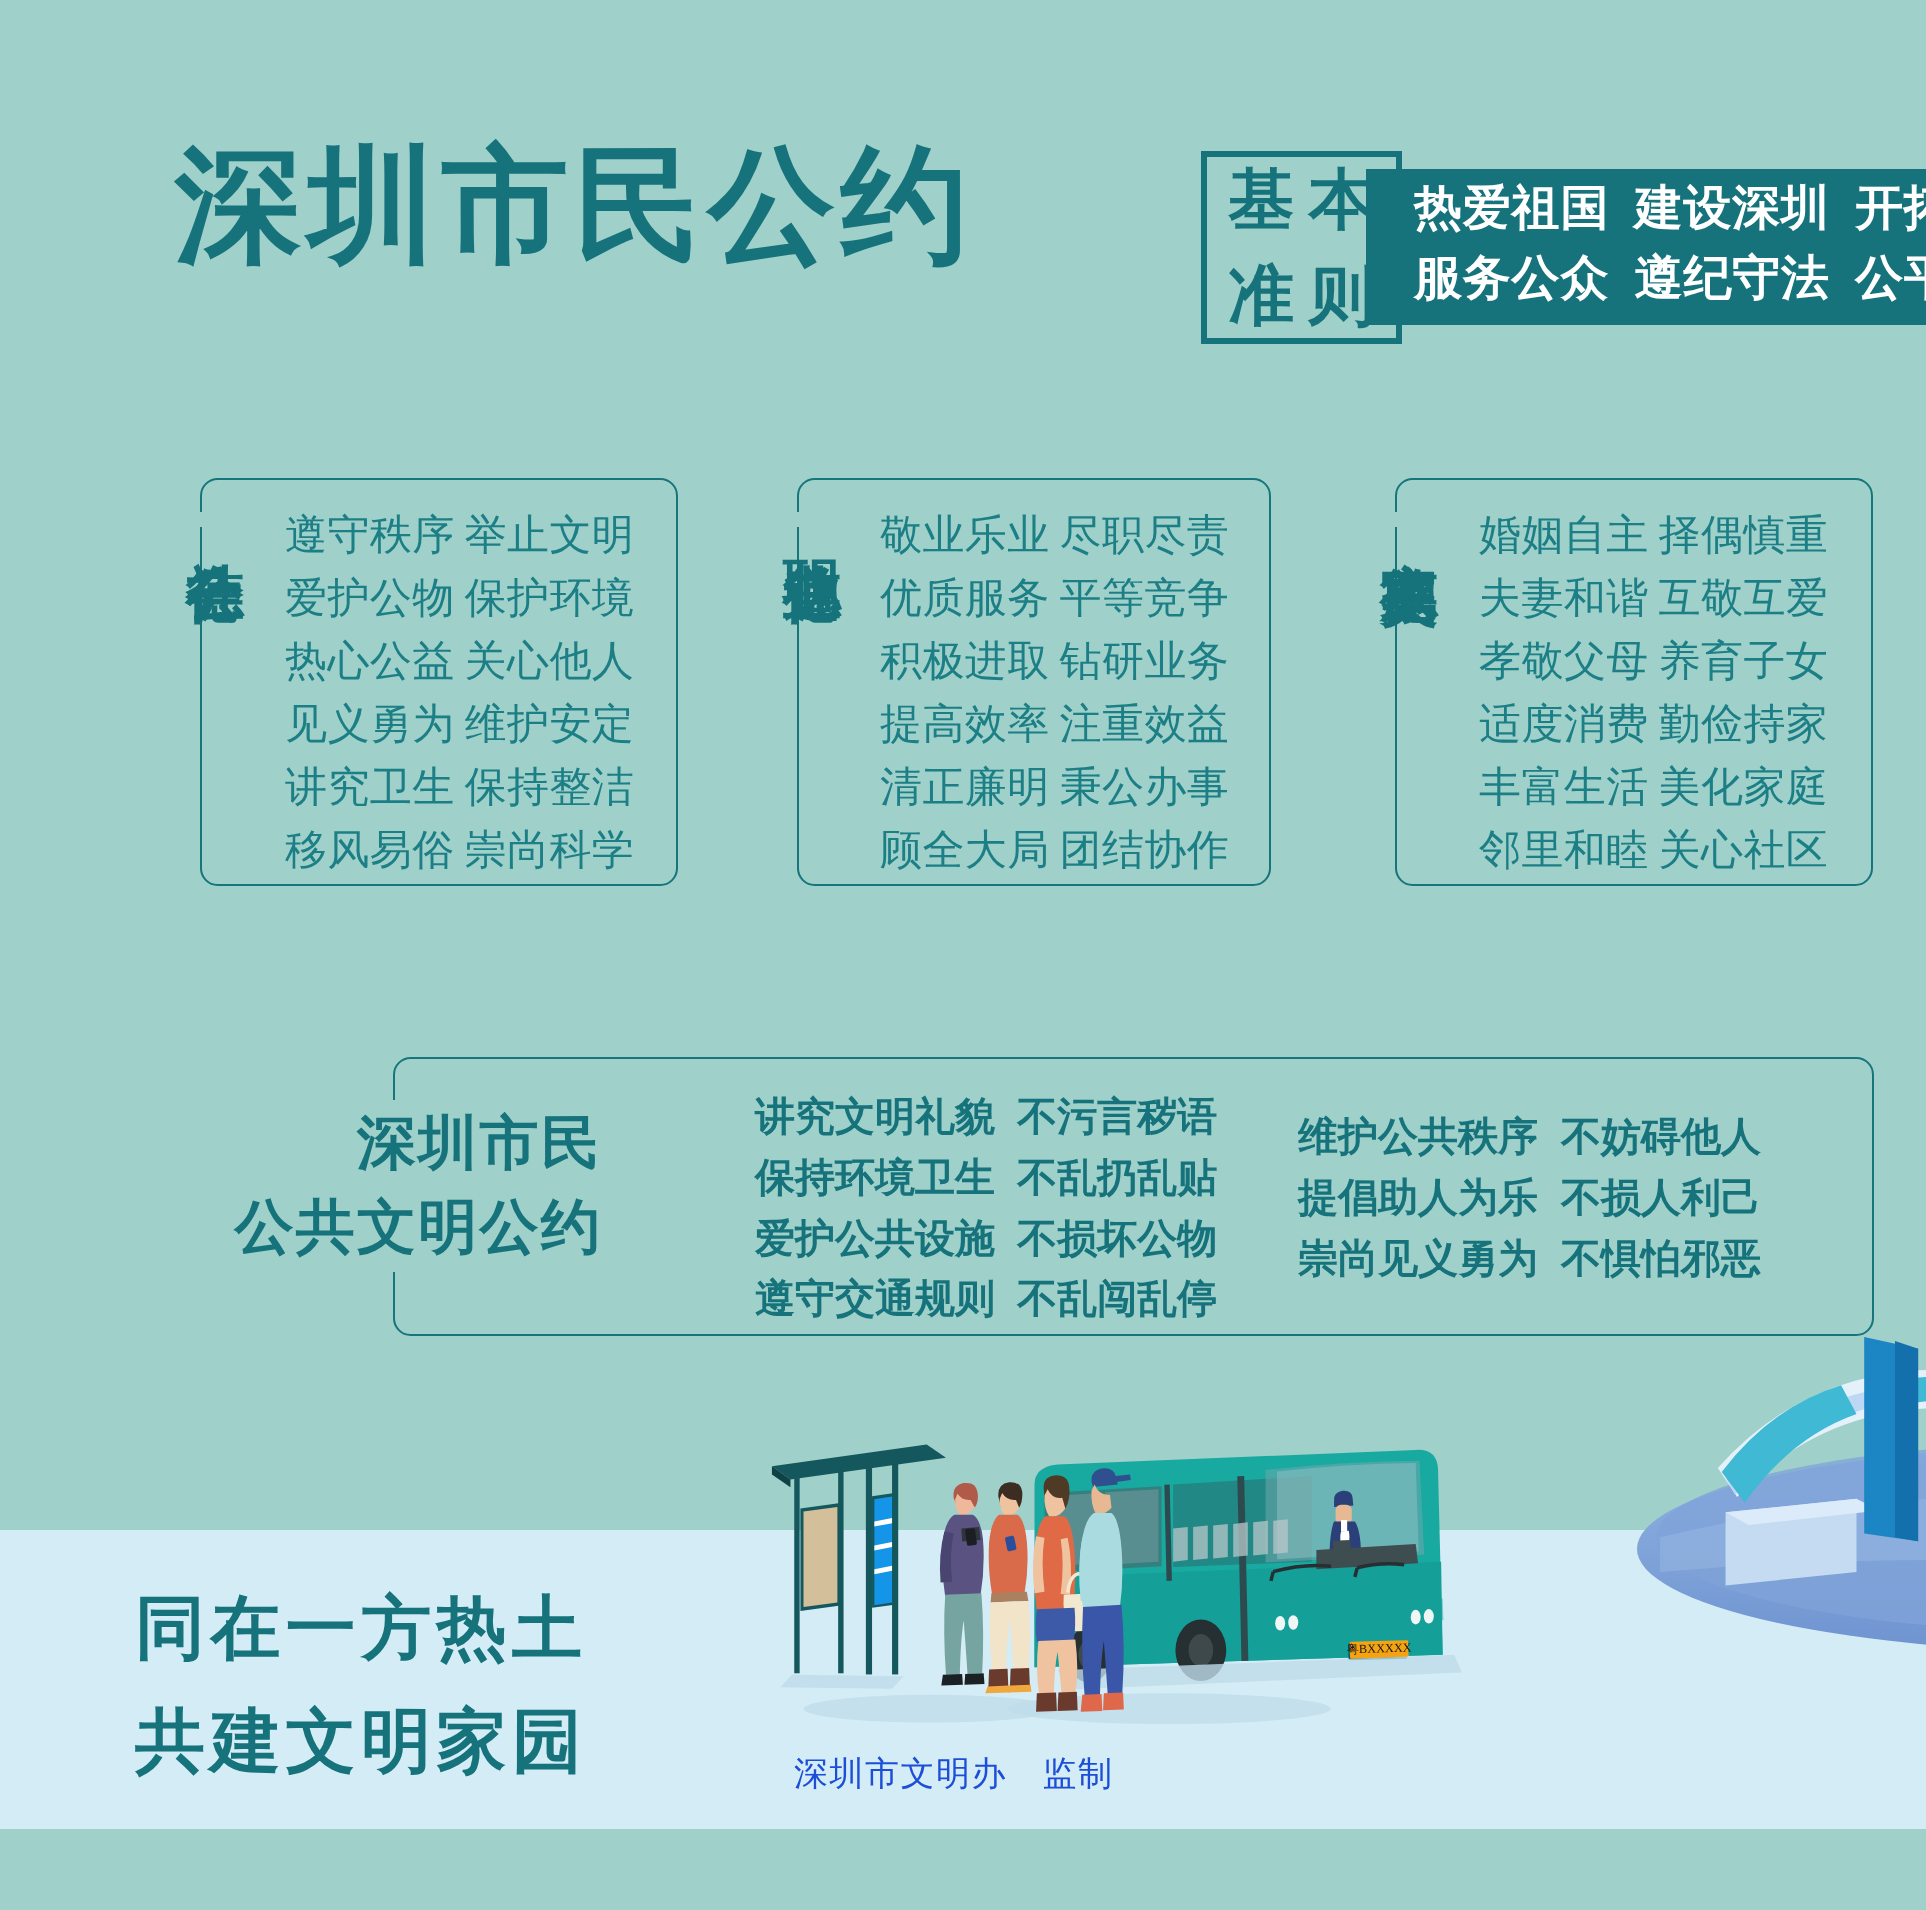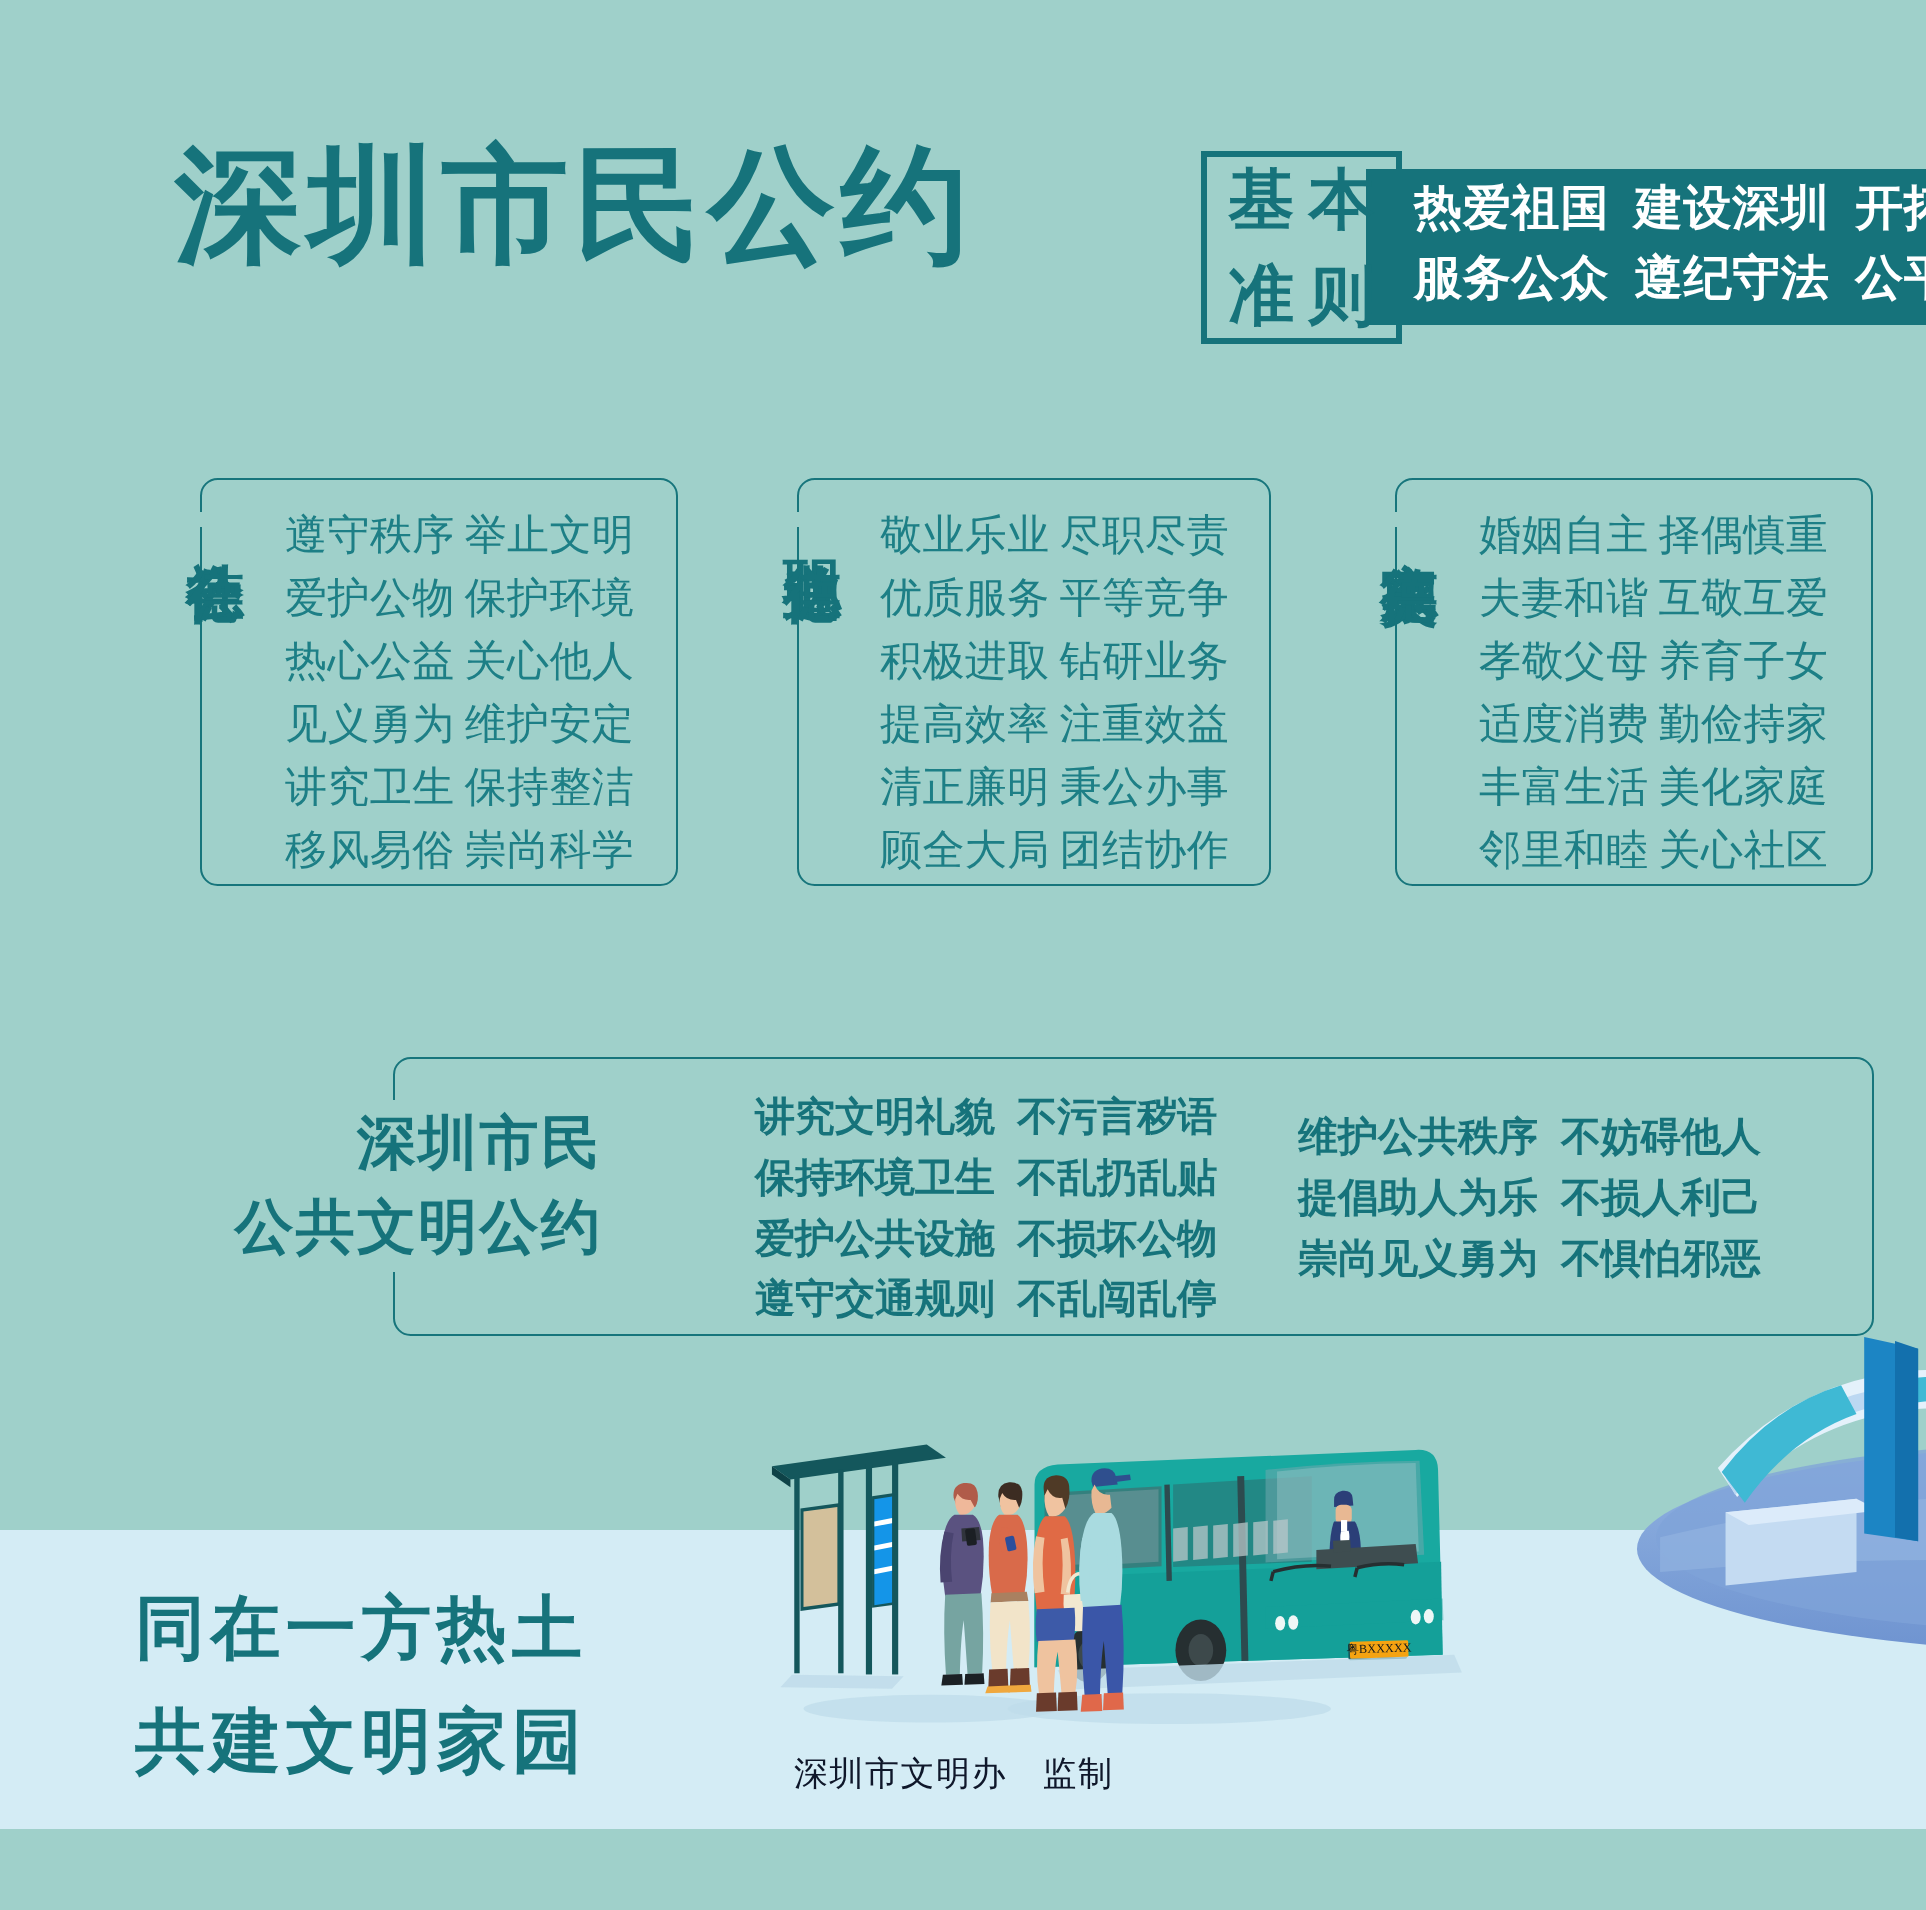--- a/index.html
+++ b/index.html
@@ -92,21 +92,21 @@
   }
 
   
   .slogan{
     position:absolute;left:135px;top:1572px;z-index:6;
     color:#16737b;font-weight:bold;font-size:70px;line-height:1.62;letter-spacing:5.4px;
     font-family:"Liberation Serif","DejaVu Serif",serif;white-space:nowrap;
   }
   .credit{
     position:absolute;left:794px;top:1751px;z-index:6;
-    color:#0f172a;font-size:34px;letter-spacing:1.5px;white-space:nowrap;
+    color:#1d4ed8;font-size:34px;letter-spacing:1.5px;white-space:nowrap;
     font-family:"Liberation Sans","DejaVu Sans",sans-serif;
   }
 
   
   .illus{position:absolute;}
   #skyline{left:1610px;top:917px;width:986px;height:740px;z-index:1;}
   #busscene{left:765px;top:1439px;width:720px;height:293px;z-index:5;}
 </style>
 </head>
 <body>

